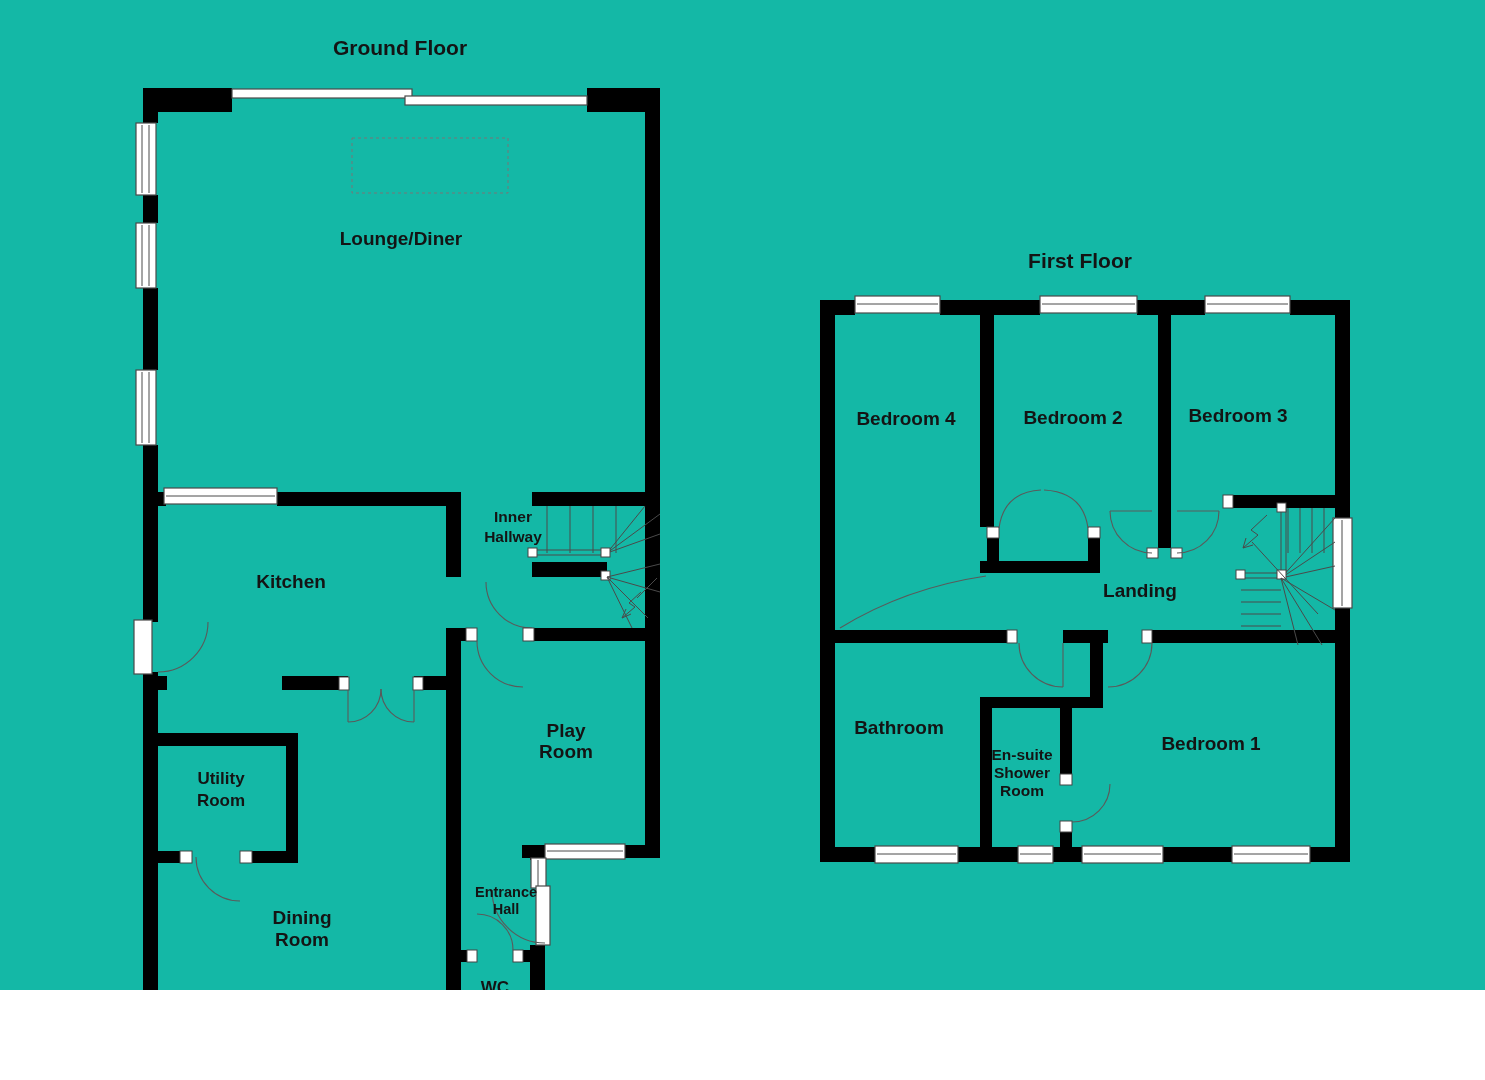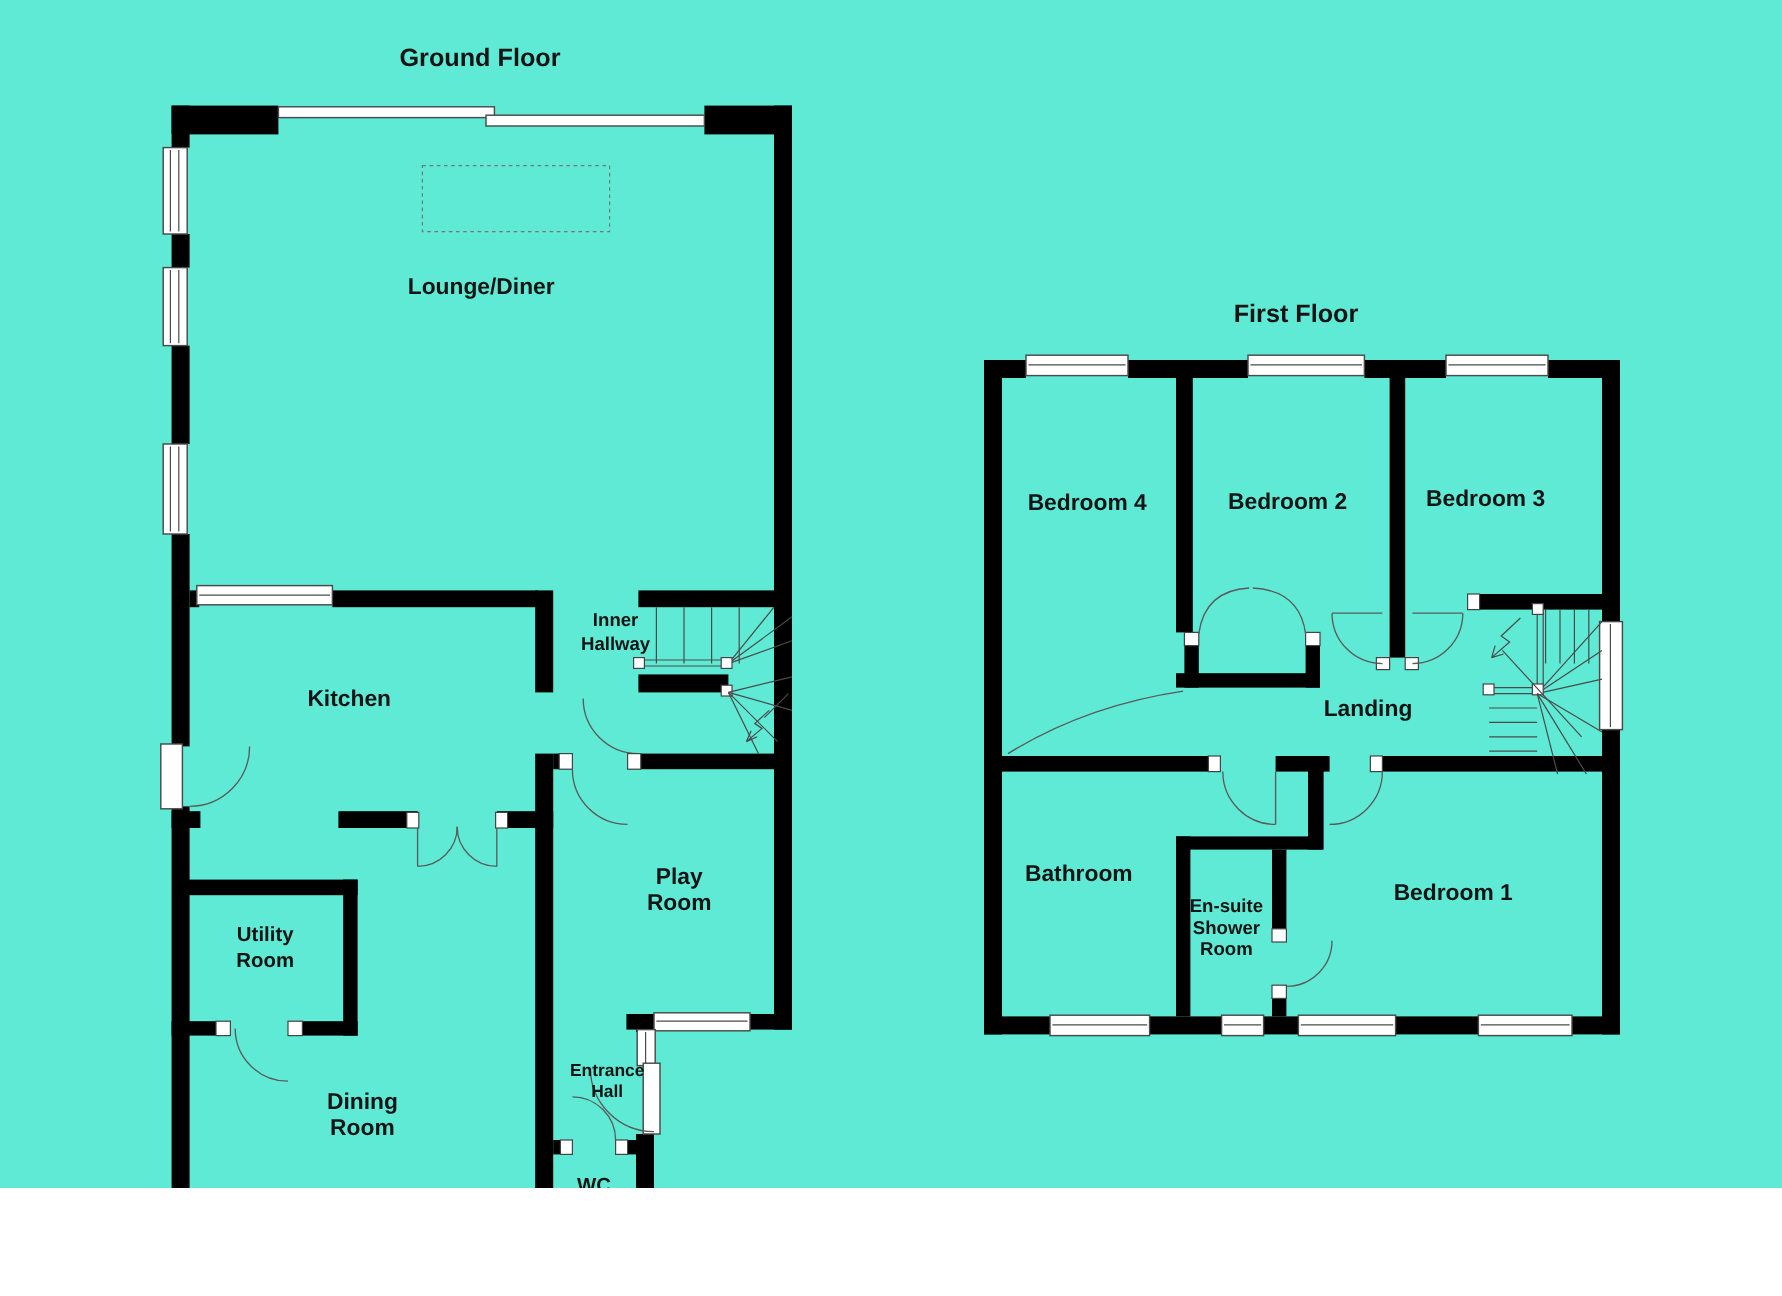--- a/index.html
+++ b/index.html
@@ -1,16 +1,16 @@
 <!DOCTYPE html>
 <html><head>
 <meta charset="utf-8">
 <style>
   html,body{margin:0;padding:0;background:#ffffff;}
-  .canvas{position:relative;width:1485px;height:990px;background:#5eead4;overflow:hidden;}
+  .canvas{position:relative;width:1485px;height:990px;background:#14b8a6;overflow:hidden;}
   svg{position:absolute;left:0;top:0;}
   .wall{fill:#000000;stroke:none;}
   .win{fill:#ffffff;stroke:#4a4a4a;stroke-width:1.2;}
   .ln{stroke:#4a4a4a;stroke-width:1;fill:none;}
   .arc{stroke:#5a5a5a;stroke-width:1.1;fill:none;}
   .jamb{fill:#ffffff;stroke:#444444;stroke-width:1;}
   .dash{fill:none;stroke:#777777;stroke-width:1;stroke-dasharray:3 3;}
   .lbl{font-family:"Liberation Sans","DejaVu Sans",sans-serif;font-weight:bold;fill:#141414;text-anchor:middle;}
   .t21{font-size:21px;}
   .t19{font-size:19px;}

